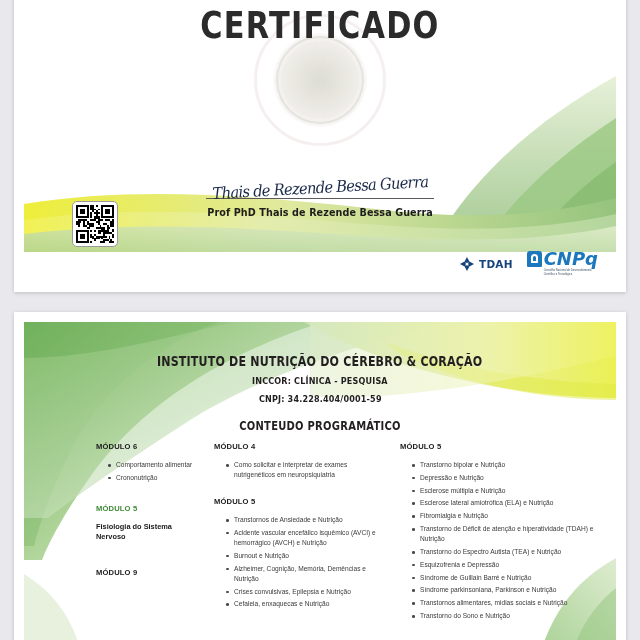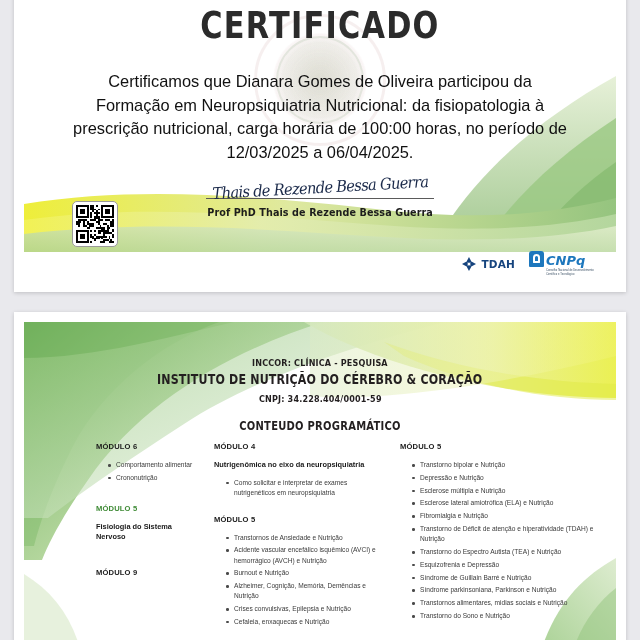--- a/index.html
+++ b/index.html
@@ -201,21 +201,21 @@
     left:4px; top:3px;
     width:7px; height:9px;
     border:2px solid #fff;
     border-radius: 4px 4px 1px 1px;
     box-sizing: border-box;
   }
   .cnpq-text {
     font-family: "DejaVu Sans", sans-serif;
     font-weight: bold;
     font-style: italic;
-    font-size: 13px;
+    font-size: 18px;
     color: #1d77bd;
     line-height: 13px;
   }
   .cnpq-sub {
     font-family: "Liberation Sans", sans-serif;
     font-size: 2.6px;
     color: #33495e;
     line-height: 3.4px;
     width: 52px;
     letter-spacing: 0.05px;
@@ -369,21 +369,20 @@
           <path d="M0,238 C120,218 250,232 360,244 C450,254 520,250 592,232 L592,290 L0,290 Z" fill="url(#g1)"></path>
           <path d="M0,254 C130,236 250,252 370,260 C460,266 530,262 592,248 L592,290 L0,290 Z" fill="url(#g2)" opacity="0.85"></path>
           <path d="M0,268 C140,252 260,266 380,272 C470,276 535,272 592,260 L592,290 L0,290 Z" fill="url(#g3)" opacity="0.8"></path>
           <rect x="0" y="286" width="592" height="40" fill="#ffffff"></rect>
         </svg>
 
         <div class="seal"></div>
 
         <div class="cert-title">CERTIFICADO</div>
 
-        <div class="cert-body">Certificamos que Dianara Gomes de Oliveira participou da Formação em Neuropsiquiatria Nutricional: da fisiopatologia à prescrição nutricional, carga horária de 100:00 horas, no período de 12/03/2025 a 06/04/2025.</div>
 
         <div class="sig-block">
           <div class="sig-script">Thais de Rezende Bessa Guerra</div>
           <div class="sig-rule"></div>
           <div class="sig-name">Prof PhD Thais de Rezende Bessa Guerra</div>
         </div>
 
         <div class="qr-wrap">
           <div class="qr-grid" id="qr-grid">
               <i></i>
@@ -898,42 +897,41 @@
           <path d="M592,8 L592,78 C512,78 438,60 380,34 L360,20 C420,42 500,60 592,62 Z" fill="#dfe944" opacity="0.5"></path>
           <path d="M592,34 C520,52 444,66 380,72 C340,76 308,76 286,74 L286,0 L592,0 Z" fill="url(#p4)" opacity="0.52"></path>
 
           <path d="M592,236 C560,254 536,278 520,320 L592,320 Z" fill="url(#p5)" opacity="0.85"></path>
           <path d="M592,266 C574,280 560,300 552,320 L592,320 Z" fill="#8fc277" opacity="0.45"></path>
 
           <path d="M0,252 C26,268 44,290 54,320 L0,320 Z" fill="#cfe4bb" opacity="0.5"></path>
         </svg>
 
         <div class="inst-head">
+          <div><span class="inst-name">INSTITUTO DE NUTRIÇÃO DO CÉREBRO &amp; CORAÇÃO</span></div>
           <div><span class="inst-line2">INCCOR: CLÍNICA - PESQUISA</span></div>
-          <div><span class="inst-name">INSTITUTO DE NUTRIÇÃO DO CÉREBRO &amp; CORAÇÃO</span></div>
           <div><span class="inst-line3">CNPJ: 34.228.404/0001-59</span></div>
           <div><span class="prog-title">CONTEUDO PROGRAMÁTICO</span></div>
         </div>
 
         <div class="columns" id="columns">
             <div class="col col-1">
               <div class="mod-label">MÓDULO 6</div>
               <ul class="items">
                 <li>Comportamento alimentar</li>
                 <li>Crononutrição</li>
               </ul>
               <div class="mod-gap"></div>
               <div class="mod-label green">MÓDULO 5</div>
               <div class="mod-heading">Fisiologia do Sistema Nervoso</div>
               <div class="mod-gap"></div>
               <div class="mod-label">MÓDULO 9</div>
             </div>
             <div class="col col-2">
               <div class="mod-label">MÓDULO 4</div>
-              <div class="mod-heading">Nutrigenômica no eixo da neuropsiquiatria</div>
               <ul class="items">
                 <li>Como solicitar e interpretar de exames nutrigenéticos em neuropsiquiatria</li>
               </ul>
               <div class="mod-gap-sm"></div>
               <div class="mod-label">MÓDULO 5</div>
               <ul class="items">
                 <li>Transtornos de Ansiedade e Nutrição</li>
                 <li>Acidente vascular encefálico isquêmico (AVCI) e hemorrágico (AVCH) e Nutrição</li>
                 <li>Burnout e Nutrição</li>
                 <li>Alzheimer, Cognição, Memória, Demências e Nutrição</li>

